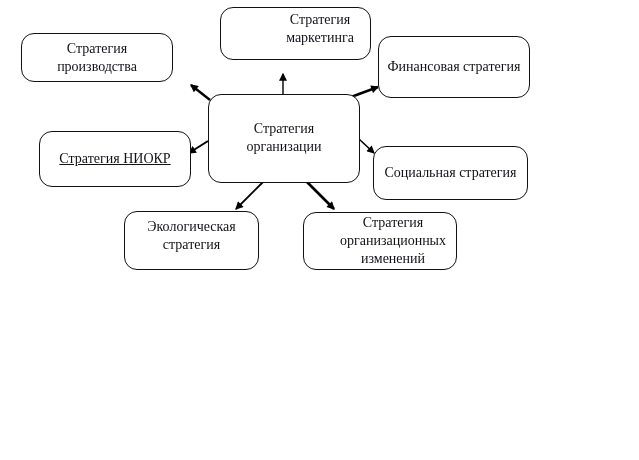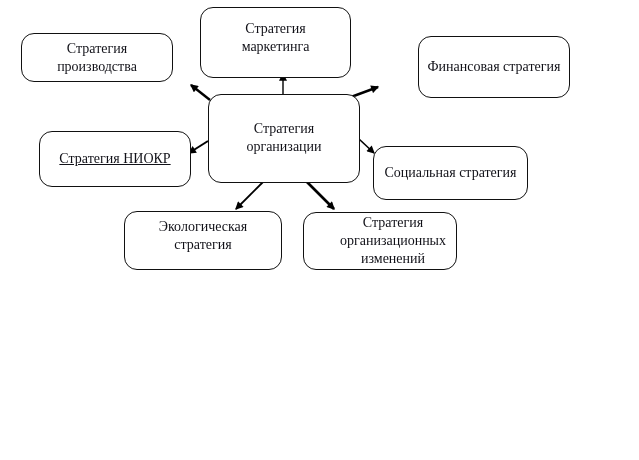--- a/index.html
+++ b/index.html
@@ -33,27 +33,27 @@
     align-items: center;
     justify-content: center;
     text-align: center;
     font-size: 14px;
     line-height: 1.28;
     color: #111118;
   }
   .node .lbl { display: inline-block; }
 
   
-  .n-marketing  { left: 200px; top: 7px;   width: 151px; height: 71px; padding-bottom: 10px; }
+  .n-marketing  { left: 220px; top: 7px;   width: 151px; height: 53px; padding-bottom: 10px; justify-content: flex-end; }
   .n-production { left: 21px;  top: 33px;  width: 152px; height: 49px; }
-  .n-finance    { left: 378px; top: 36px;  width: 152px; height: 62px; margin-left: 40px; }
+  .n-finance    { left: 378px; top: 36px;  width: 152px; height: 62px; }
   .n-center     { left: 208px; top: 94px;  width: 152px; height: 89px; padding-bottom: 2px; }
   .n-rnd        { left: 39px;  top: 131px; width: 152px; height: 56px; text-decoration: underline; }
   .n-social     { left: 373px; top: 132px; width: 155px; height: 54px; margin-top: 14px; }
-  .n-ecology    { left: 124px; top: 211px; width: 158px; height: 59px; padding-bottom: 10px; }
+  .n-ecology    { left: 124px; top: 211px; width: 135px; height: 59px; padding-bottom: 10px; }
   .n-orgchange  { left: 303px; top: 212px; width: 154px; height: 58px; justify-content: flex-end; }
 
   
   .n-marketing  .lbl { max-width: 100px; }
   .n-production .lbl { max-width: 112px; }
   .n-center     .lbl { max-width: 100px; }
   .n-ecology    .lbl { max-width: 112px; }
   .n-orgchange  .lbl { max-width: 126px; }
 </style>
 </head>

